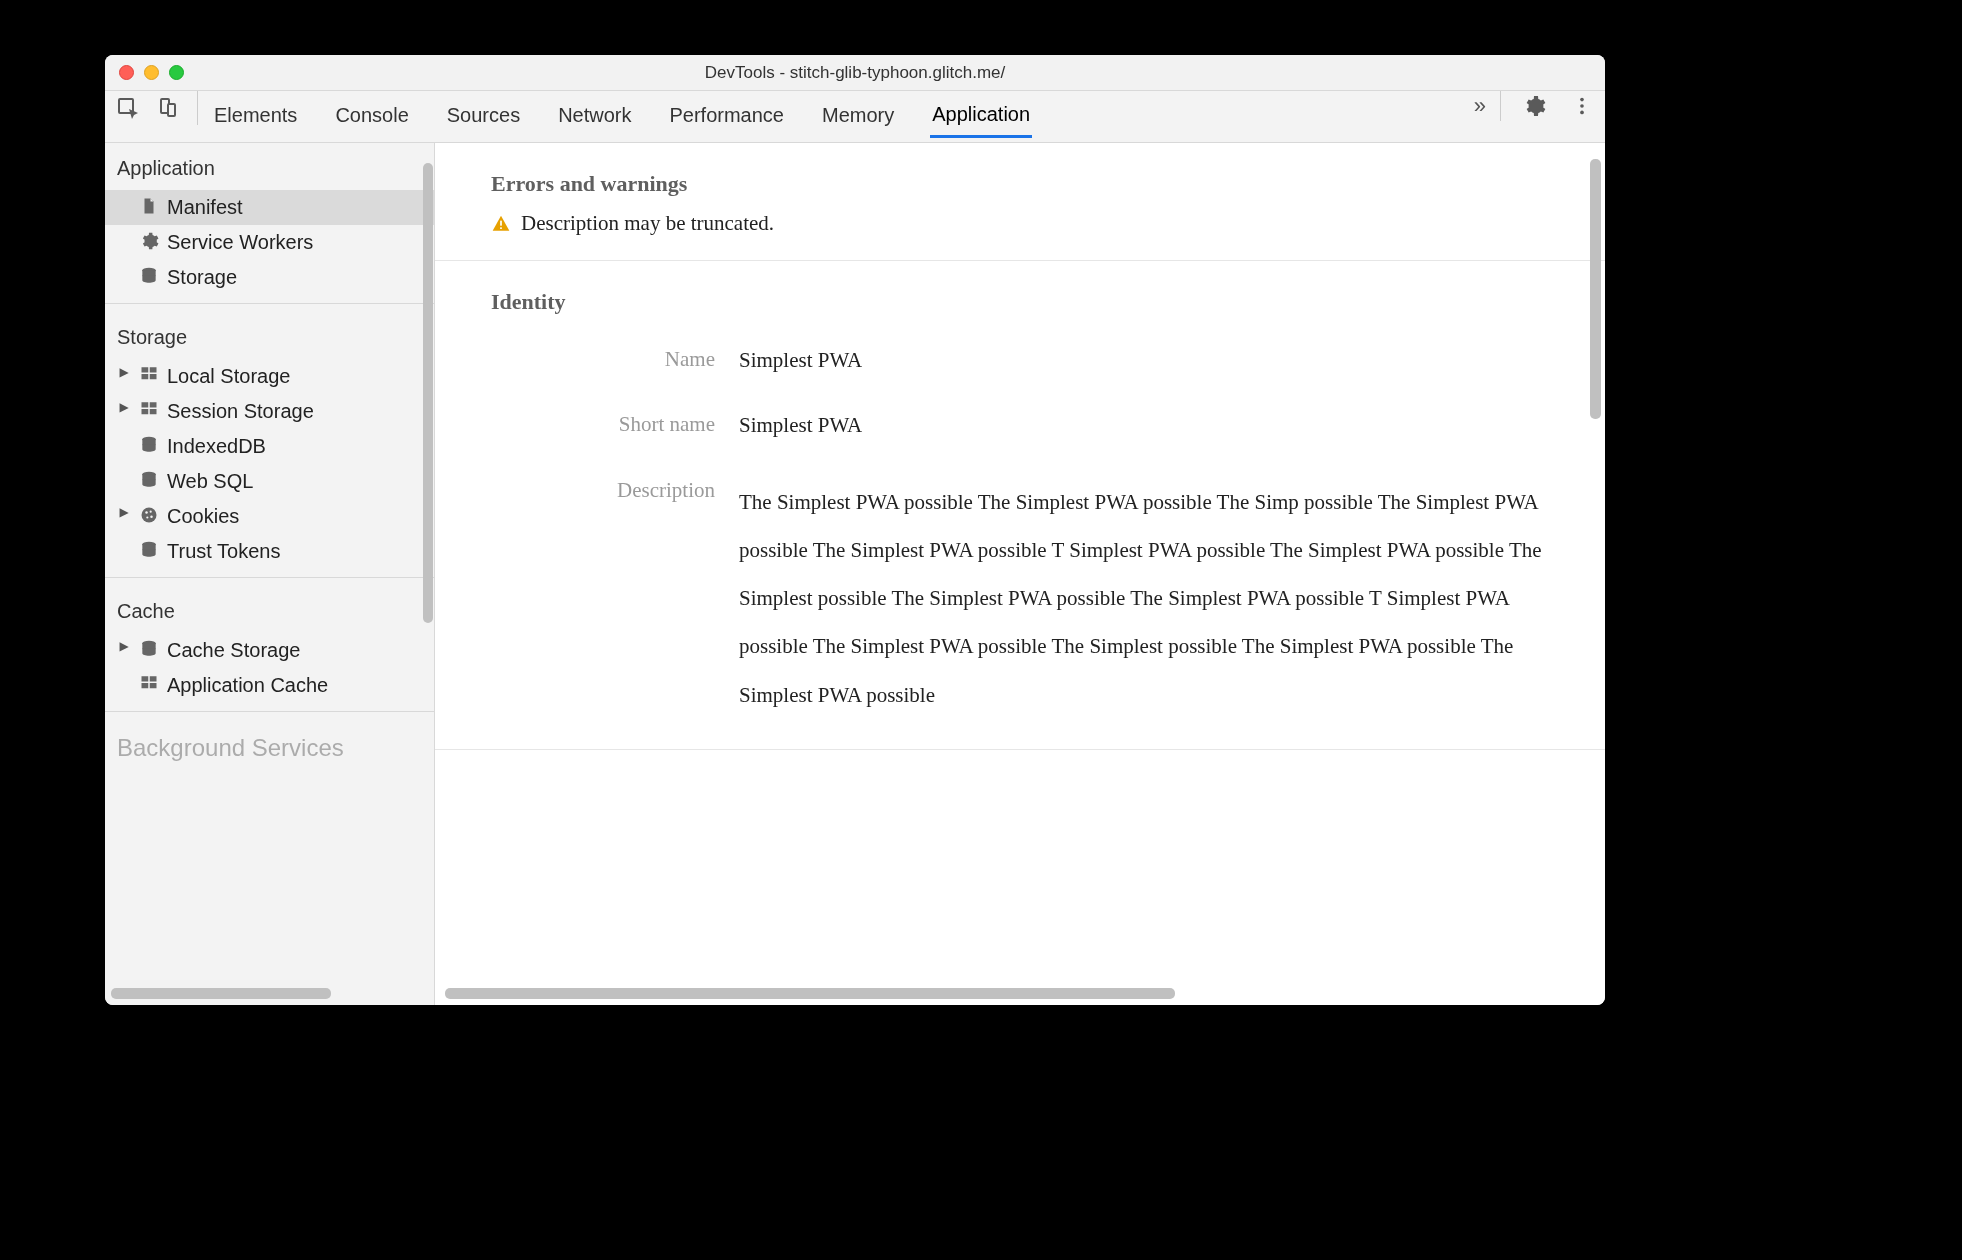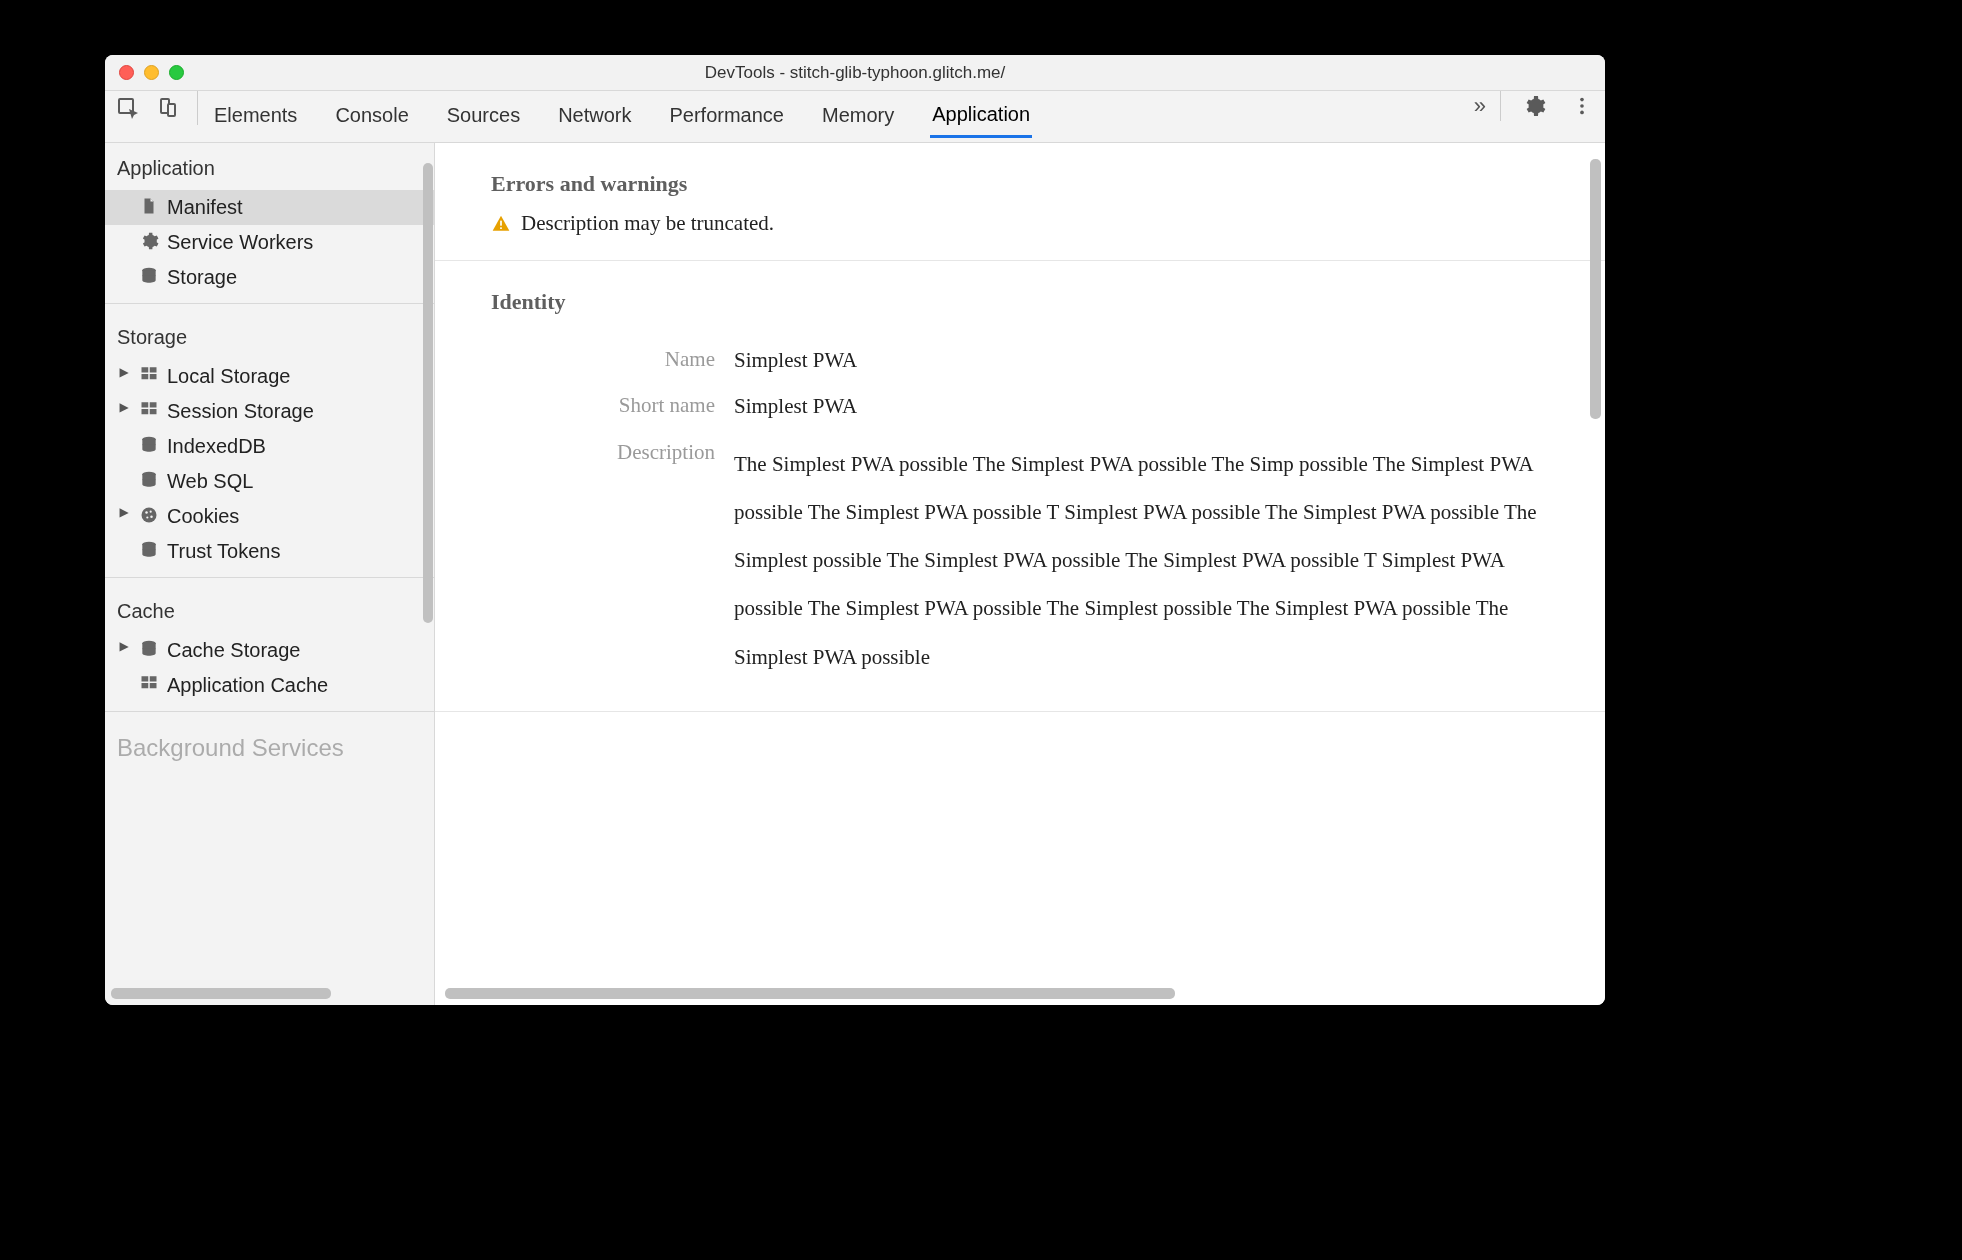--- a/index.html
+++ b/index.html
@@ -220,21 +220,20 @@
     background:#e6e6e6;
     margin: 0 0 0 0;
   }
   .kv-grid{
     display:grid;
     grid-template-columns: 280px 1fr;
     row-gap: 38px;
     column-gap: 24px;
     padding: 24px 0 30px 0;
     font-size:21px;
-    gap:19px;
   }
   .kv-label{
     text-align:right;
     color:#9a9a9a;
   }
   .kv-value{
     color:#222;
     line-height: 2.3;
     padding-right: 42px;
   }

